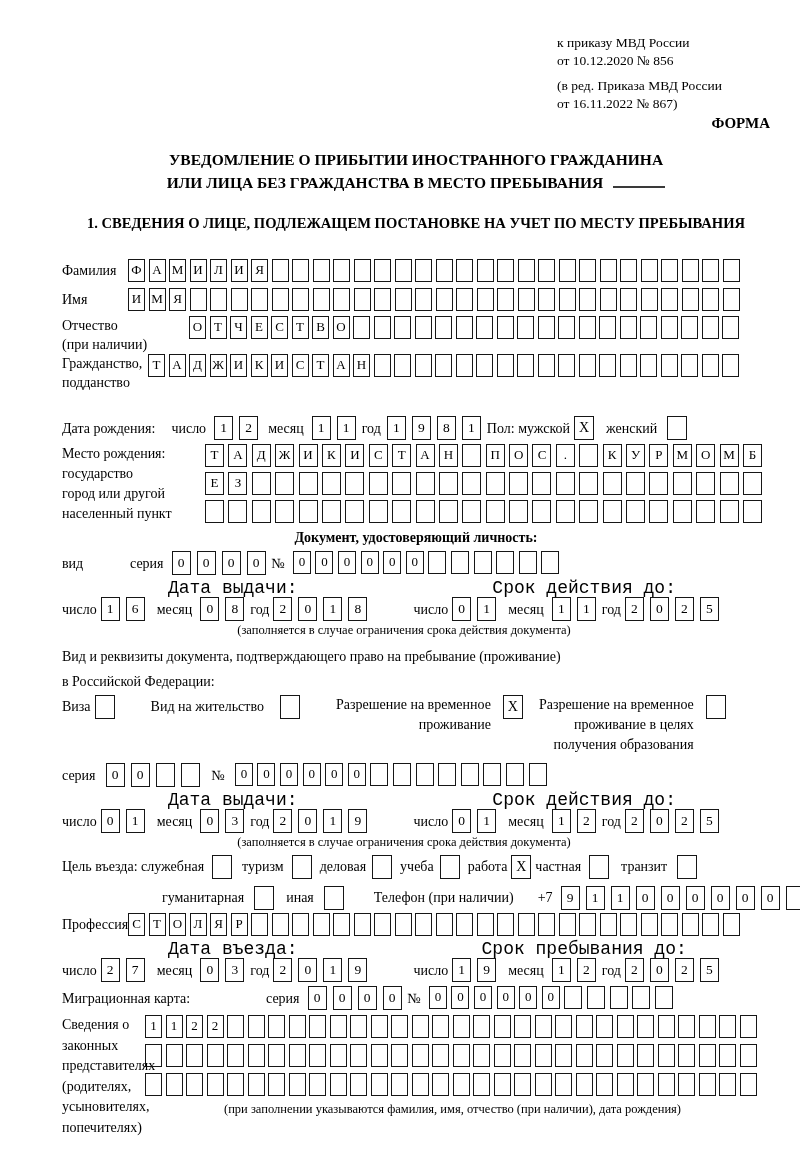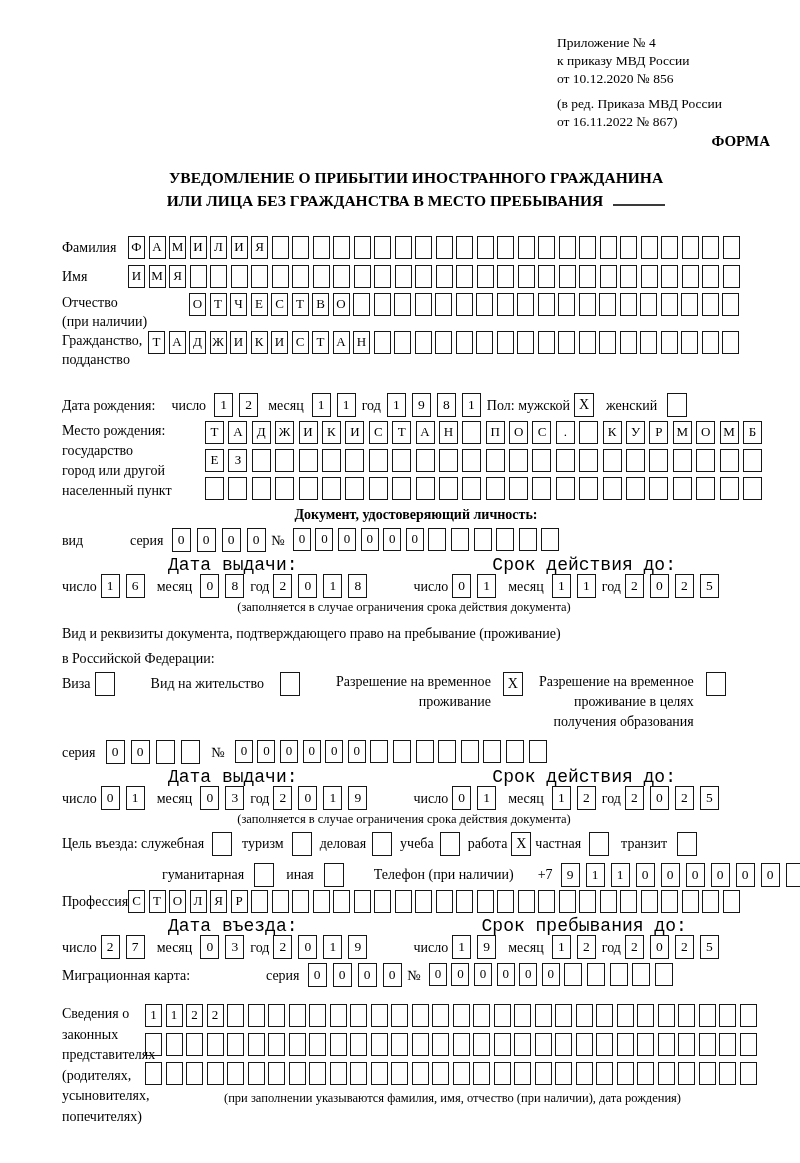--- a/index.html
+++ b/index.html
@@ -61,46 +61,46 @@
   .optlines { font-size:14px; line-height:20px; text-align:right; }
 
   .r-series{margin-top:8px}
   .goal{margin-top:4px}
   .goal .lbl{line-height:26px}
   .goal .cells{margin-top:1px}
   .r-human{margin-top:5px;margin-left:100px}
   .r-prof{margin-top:2px}
   .r-mig{margin-top:3px}
 
-  .reps{margin-top:16px}
+  .reps{margin-top:4px}
   .replbl div{font-size:14px;line-height:20.5px;white-space:nowrap}
   .repcells .cells{display:block;margin-bottom:6px}
   .repnote{font-size:12.5px;text-align:center;margin-top:6px}
 </style>
 </head>
 <body>
 
 <div class="page">
 
   <div class="annex">
-    <div>Приложение № 4</div>
     <div>к приказу МВД России</div>
     <div>от 10.12.2020 № 856</div>
     <div class="gap"></div>
     <div>(в ред. Приказа МВД России</div>
     <div>от 16.11.2022 № 867)</div>
   </div>
 
   <div class="forma">ФОРМА</div>
 
   <div class="title">
     <div>УВЕДОМЛЕНИЕ О ПРИБЫТИИ ИНОСТРАННОГО ГРАЖДАНИНА</div>
     <div><span>ИЛИ ЛИЦА БЕЗ ГРАЖДАНСТВА В МЕСТО ПРЕБЫВАНИЯ</span><span class="uline"></span></div>
   </div>
 
+  <div class="sect">1. СВЕДЕНИЯ О ЛИЦЕ, ПОДЛЕЖАЩЕМ ПОСТАНОВКЕ НА УЧЕТ ПО МЕСТУ ПРЕБЫВАНИЯ</div>
 
   <div class="frow r-surname">
     <span class="lbl w66">Фамилия</span>
     <span class="cells"><span class="cb">Ф</span><span class="cb">А</span><span class="cb">М</span><span class="cb">И</span><span class="cb">Л</span><span class="cb">И</span><span class="cb">Я</span><span class="cb"></span><span class="cb"></span><span class="cb"></span><span class="cb"></span><span class="cb"></span><span class="cb"></span><span class="cb"></span><span class="cb"></span><span class="cb"></span><span class="cb"></span><span class="cb"></span><span class="cb"></span><span class="cb"></span><span class="cb"></span><span class="cb"></span><span class="cb"></span><span class="cb"></span><span class="cb"></span><span class="cb"></span><span class="cb"></span><span class="cb"></span><span class="cb"></span><span class="cb"></span></span>
   </div>
 
   <div class="frow r-name">
     <span class="lbl w66">Имя</span>
     <span class="cells"><span class="cb">И</span><span class="cb">М</span><span class="cb">Я</span><span class="cb"></span><span class="cb"></span><span class="cb"></span><span class="cb"></span><span class="cb"></span><span class="cb"></span><span class="cb"></span><span class="cb"></span><span class="cb"></span><span class="cb"></span><span class="cb"></span><span class="cb"></span><span class="cb"></span><span class="cb"></span><span class="cb"></span><span class="cb"></span><span class="cb"></span><span class="cb"></span><span class="cb"></span><span class="cb"></span><span class="cb"></span><span class="cb"></span><span class="cb"></span><span class="cb"></span><span class="cb"></span><span class="cb"></span><span class="cb"></span></span>
   </div>

